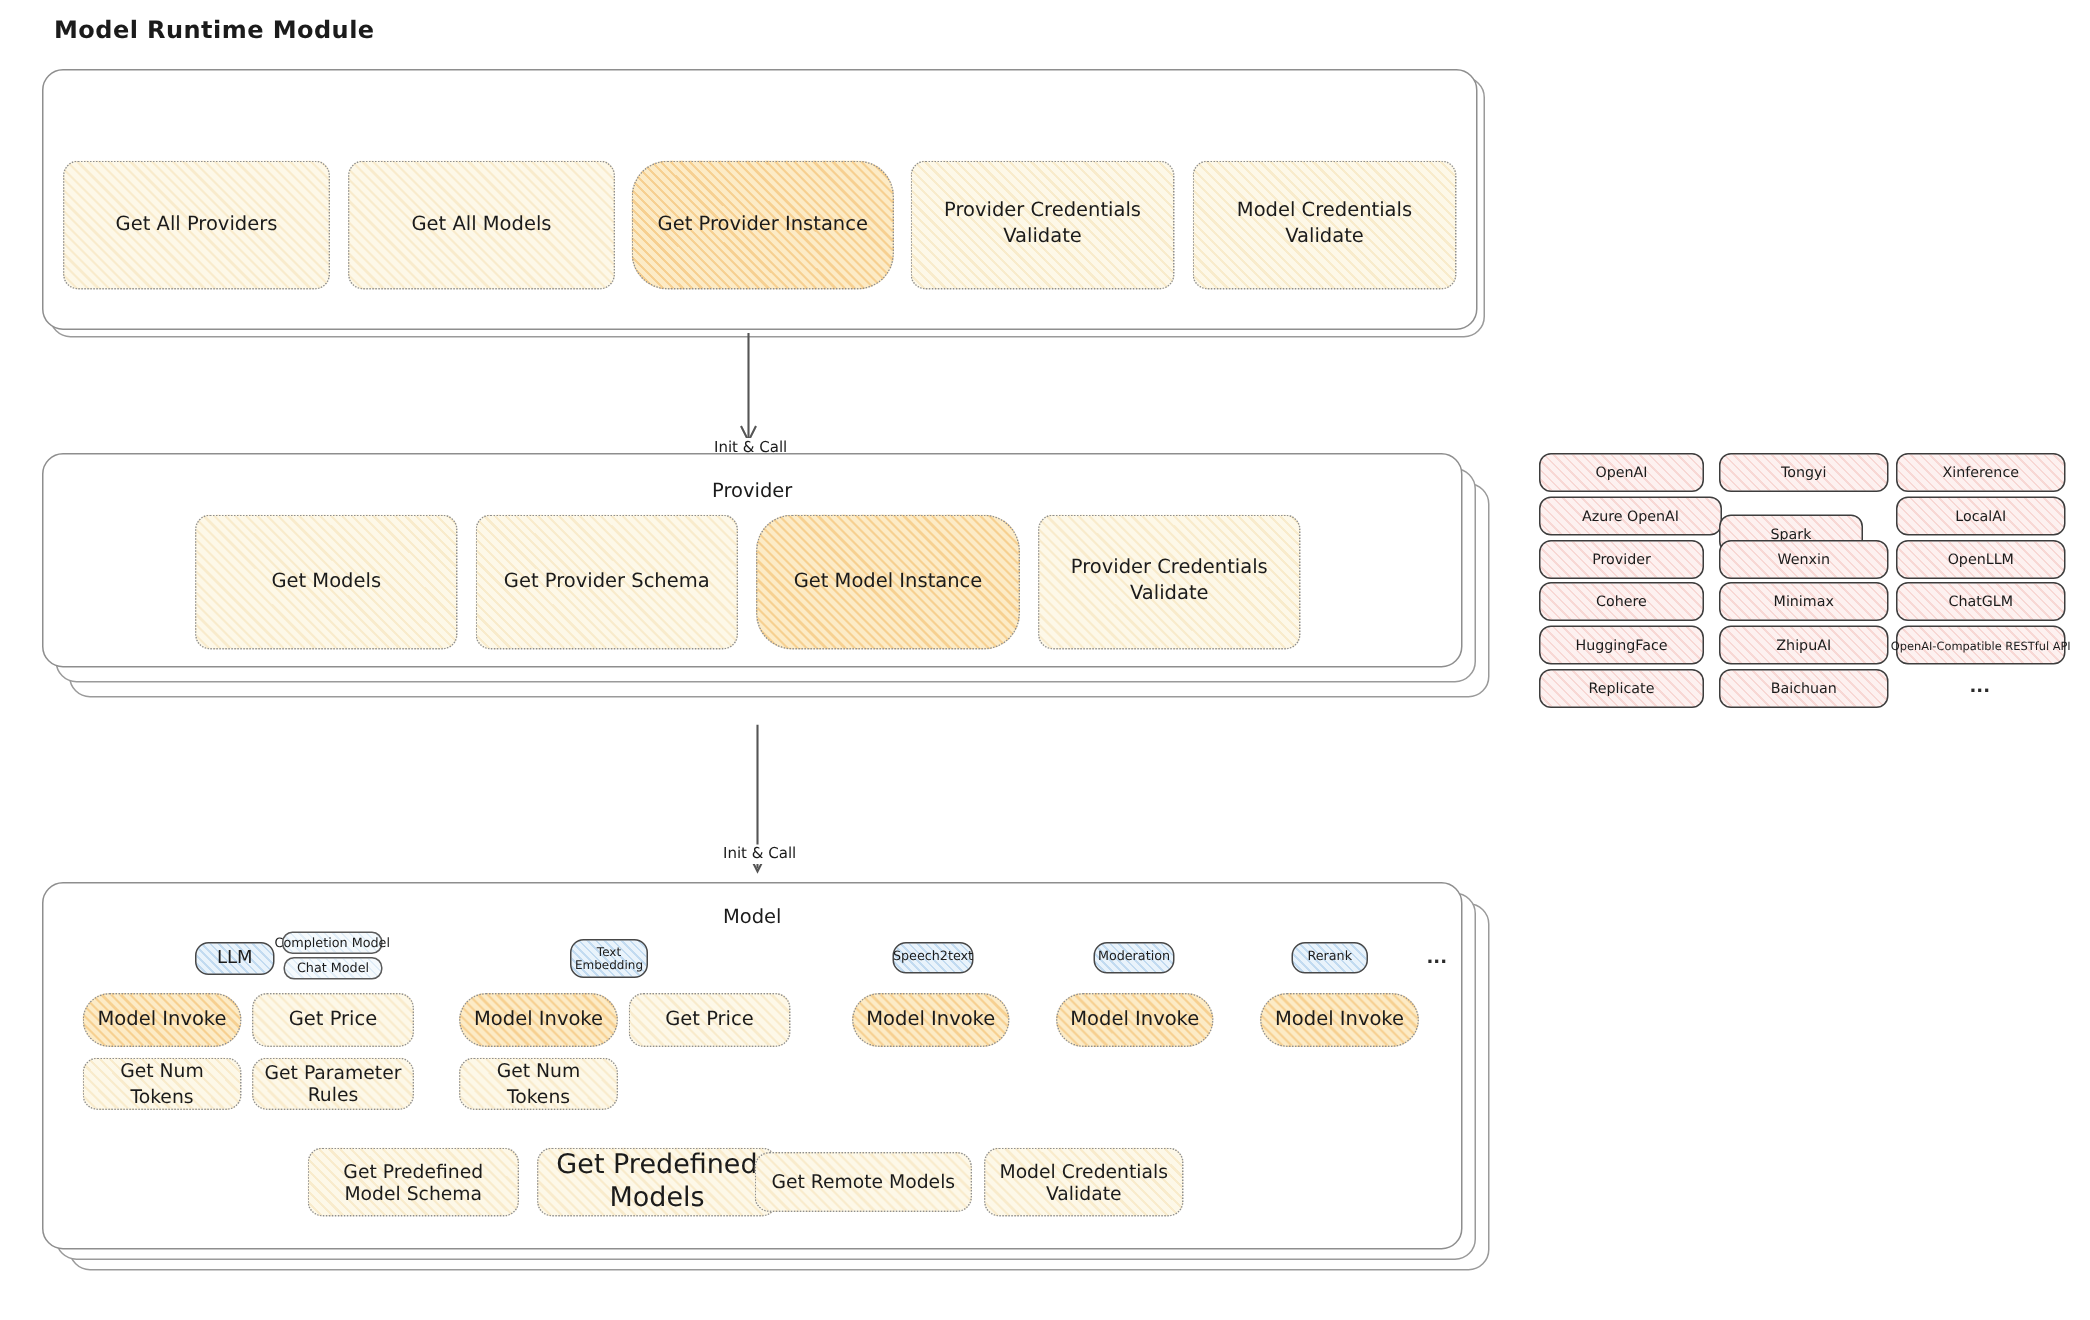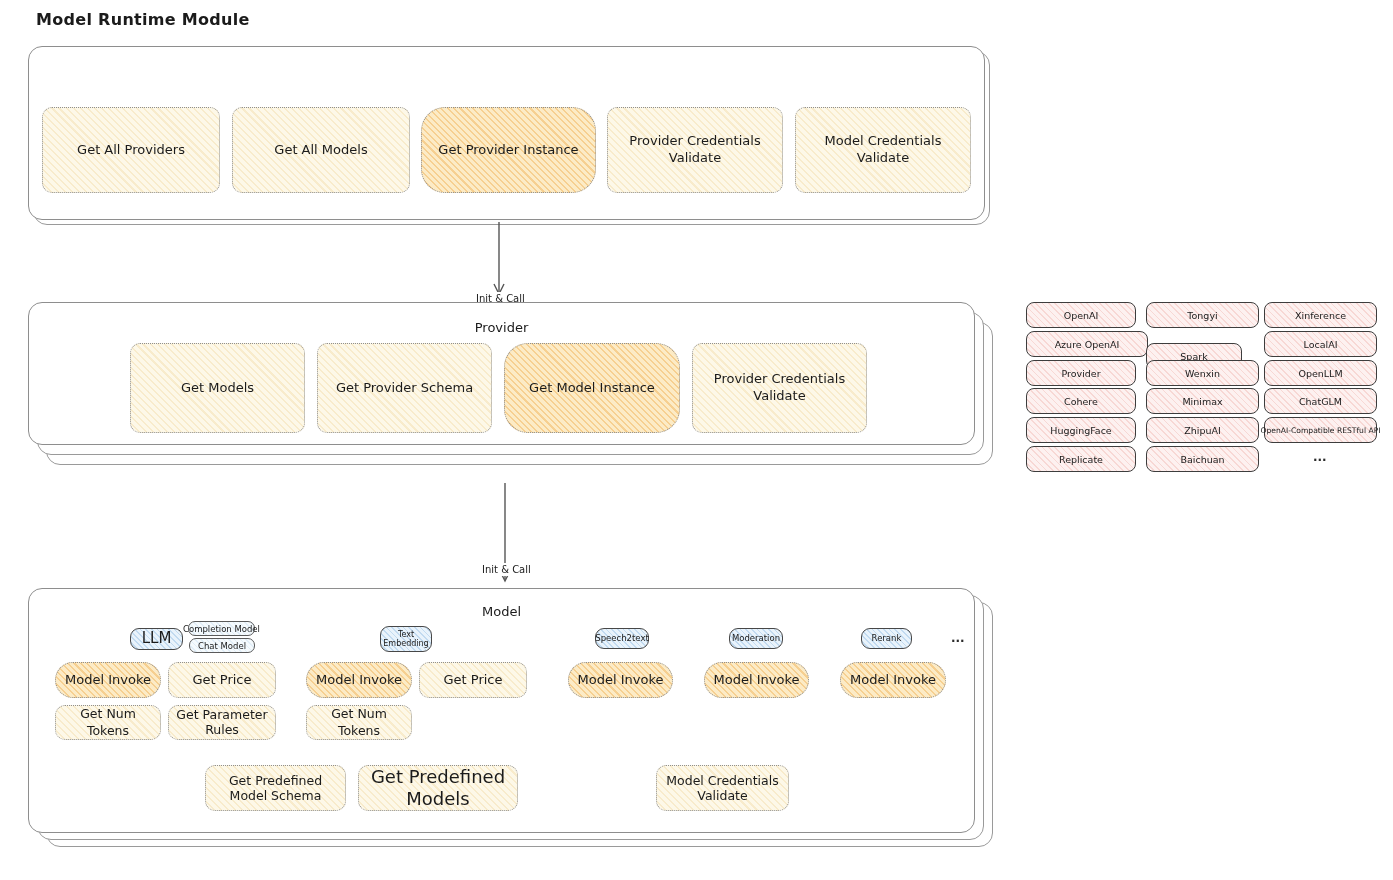--- a/index.html
+++ b/index.html
@@ -23,21 +23,21 @@
 
   
   .pinkbox{position:absolute;display:flex;align-items:center;justify-content:center;text-align:center;
        font-size:9.5px;border:1.4px solid #3d3d3d;border-radius:8px;box-sizing:border-box;
        background-color:#fdf1f0;white-space:nowrap;
        background-image:repeating-linear-gradient(45deg,rgba(231,140,130,0.25) 0px,rgba(231,140,130,0.25) 1.2px,transparent 1.2px,transparent 4.5px);}
   .pinkbox.smalltext{font-size:7.6px;}
 
   
   .bluebadge{position:absolute;display:flex;align-items:center;justify-content:center;text-align:center;
-       font-size:15px;line-height:1.15;border:1.3px solid #474747;border-radius:9px;box-sizing:border-box;
+       font-size:12px;line-height:1.15;border:1.3px solid #474747;border-radius:9px;box-sizing:border-box;
        background-color:#e9f3fb;padding:1px 3px;
        background-image:repeating-linear-gradient(45deg,rgba(121,173,220,0.35) 0px,rgba(121,173,220,0.35) 1.2px,transparent 1.2px,transparent 4px);}
   .tagbadge{position:absolute;display:flex;align-items:center;justify-content:center;text-align:center;
        font-size:8.5px;border:1.2px solid #5a5a5a;border-radius:7px;box-sizing:border-box;
        background-color:#f5fafd;white-space:nowrap;
        background-image:repeating-linear-gradient(45deg,rgba(121,173,220,0.16) 0px,rgba(121,173,220,0.16) 1px,transparent 1px,transparent 4px);}
 
   .dots{position:absolute;font-size:12px;font-weight:bold;color:#2a2a2a;}
 
   .arrow{position:absolute;}
@@ -126,15 +126,16 @@
   <div class="bluebadge" style="left:729px;top:628px;width:54px;height:21px;font-size:8.5px;">Moderation</div>
   <div class="btn hl" style="left:704px;top:662px;width:105px;height:36px;">Model Invoke</div>
 
   <div class="bluebadge" style="left:861px;top:628px;width:51px;height:21px;font-size:8.5px;">Rerank</div>
   <div class="btn hl" style="left:840px;top:662px;width:106px;height:36px;">Model Invoke</div>
 
   <div class="dots" style="left:951px;top:631px;">...</div>
 
   <div class="btn" style="left:205px;top:765px;width:141px;height:46px;font-size:12.5px;line-height:1.2;">Get Predefined Model Schema</div>
   <div class="btn" style="left:358px;top:765px;width:160px;height:46px;font-size:18px;line-height:1.2;">Get Predefined Models</div>
+  <div class="btn" style="left:503px;top:768px;width:145px;height:40px;font-size:12.5px;">Get Remote Models</div>
   <div class="btn" style="left:656px;top:765px;width:133px;height:46px;font-size:12.5px;line-height:1.2;">Model Credentials Validate</div>
 
 </div>
 
 </body></html>

